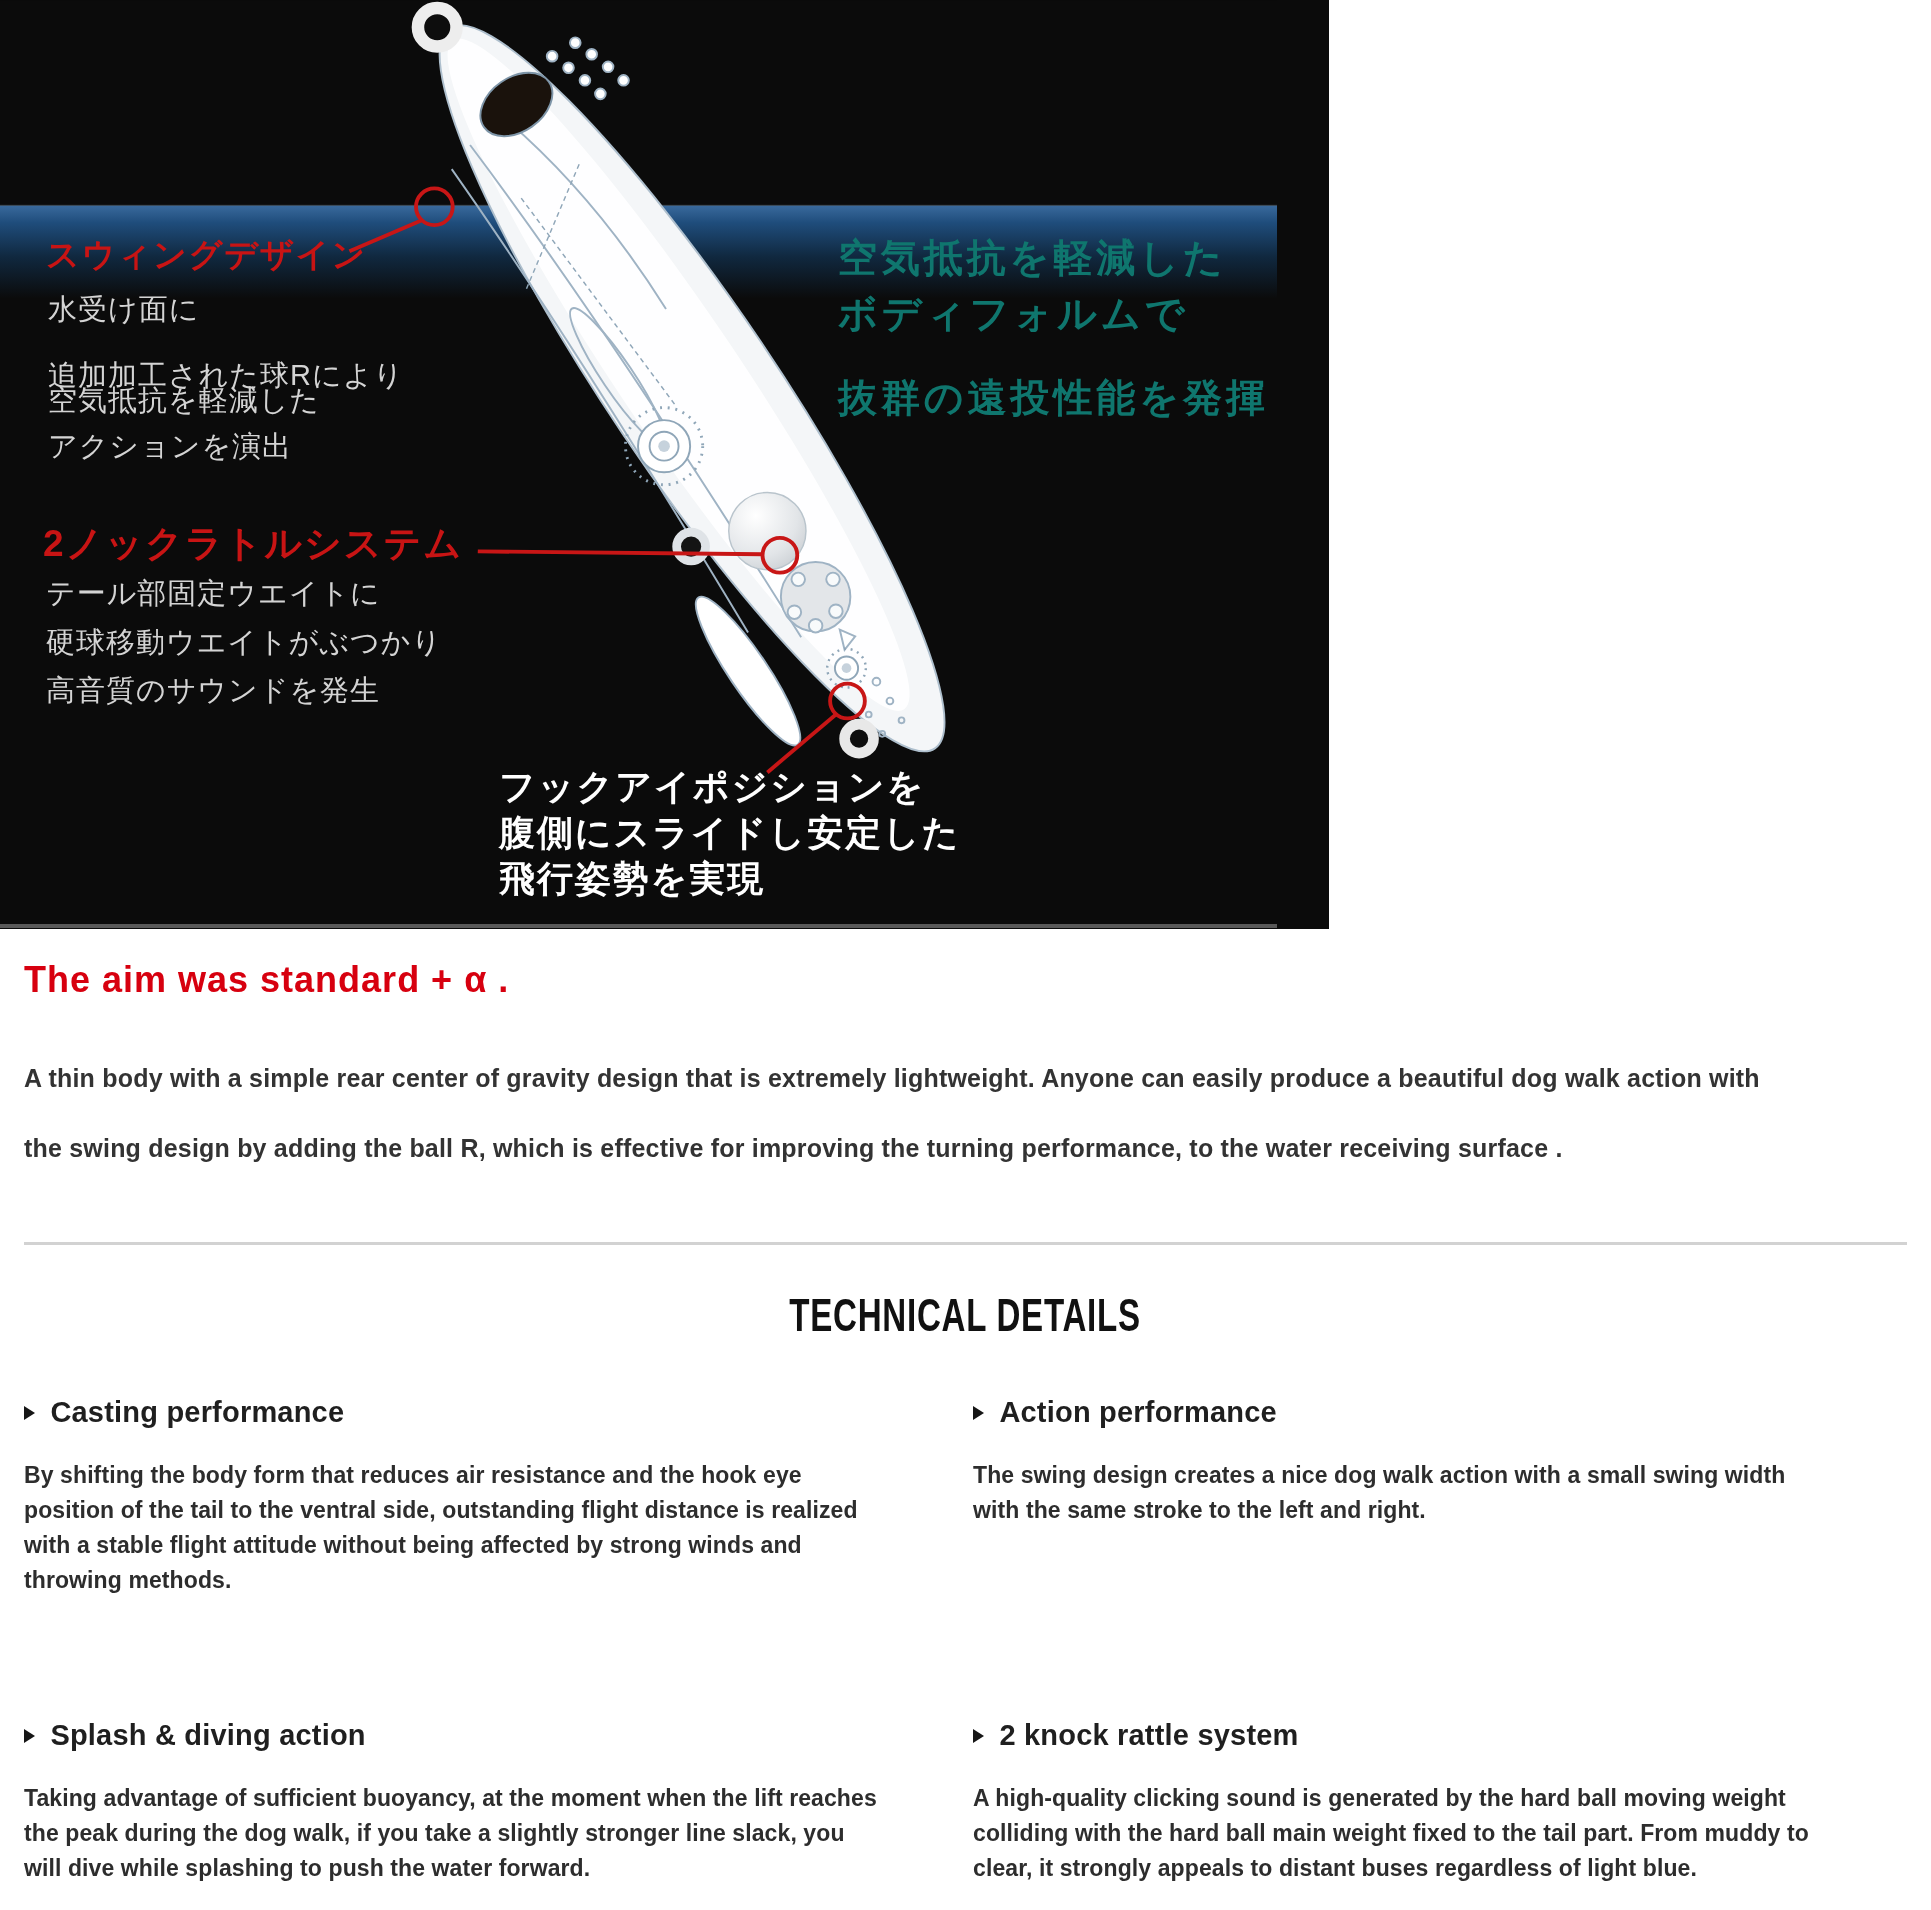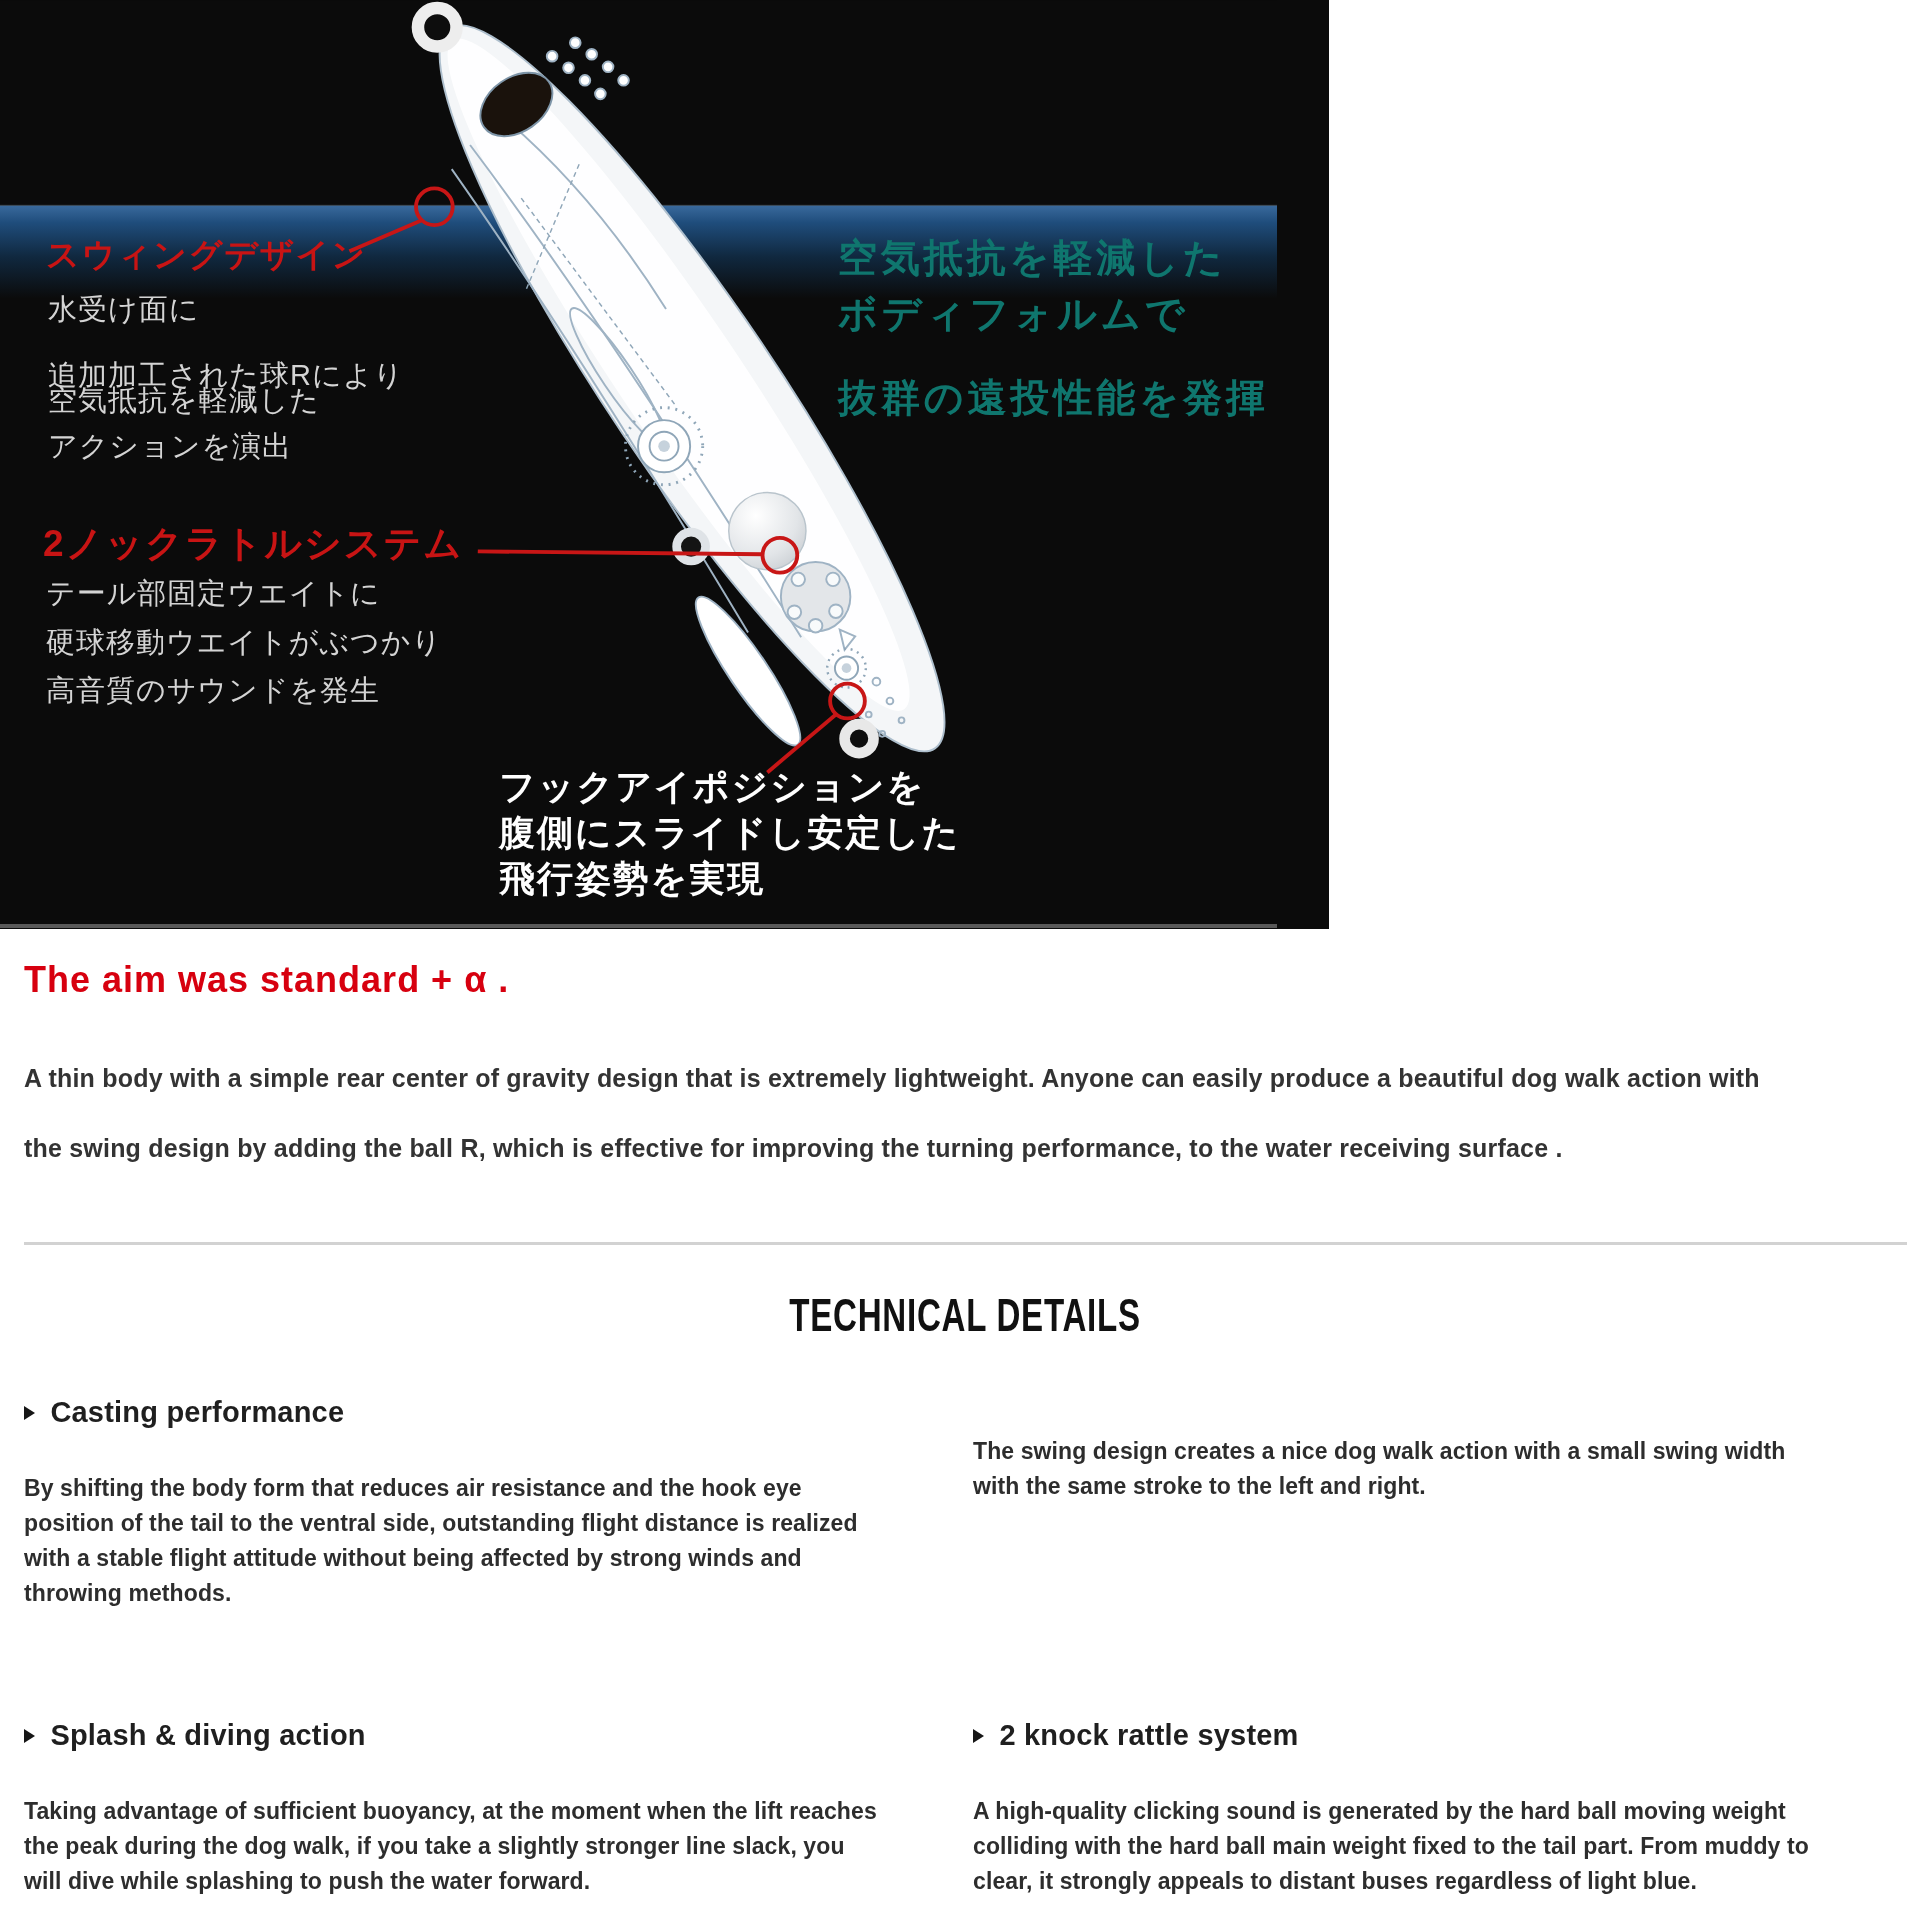--- a/index.html
+++ b/index.html
@@ -30,21 +30,21 @@
 
   
   .section{position:absolute;width:772px;}
   .sec-0{left:24px;top:1394px;}
   .sec-1{left:973px;top:1394px;}
   .sec-2{left:24px;top:1717px;}
   .sec-3{left:973px;top:1717px;}
   .sec-head{display:flex;align-items:center;height:37px;}
   .tri{width:0;height:0;border-left:11.6px solid #161616;border-top:7.7px solid transparent;border-bottom:7.7px solid transparent;margin-right:15.4px;flex:0 0 auto;}
   .sec-title{font-size:29px;font-weight:bold;color:#1f1f1f;letter-spacing:0.2px;white-space:nowrap;}
-  .sec-body{margin-top:40px;}
+  .sec-body{margin-top:27px;}
   .sec-line{font-size:23px;font-weight:bold;color:#2d2d2d;line-height:35px;white-space:nowrap;letter-spacing:0.1px;}
 </style>
 </head>
 <body>
 
 <div class="hero">
   <svg width="1277" height="929" viewBox="0 0 1323 962">
     <defs>
       <linearGradient id="bandGrad" x1="0" y1="0" x2="0" y2="1">
         <stop offset="0" stop-color="#39699c"></stop>
@@ -186,20 +186,24 @@
   </div>
   <div class="sec-body">
     <div class="sec-line">By shifting the body form that reduces air resistance and the hook eye</div>
     <div class="sec-line">position of the tail to the ventral side, outstanding flight distance is realized</div>
     <div class="sec-line">with a stable flight attitude without being affected by strong winds and</div>
     <div class="sec-line">throwing methods.</div>
   </div>
 </div>
 
 <div class="section sec-1">
+  <div class="sec-head">
+    <span class="tri"></span>
+    <span class="sec-title">Action performance</span>
+  </div>
   <div class="sec-body">
     <div class="sec-line">The swing design creates a nice dog walk action with a small swing width</div>
     <div class="sec-line">with the same stroke to the left and right.</div>
   </div>
 </div>
 
 <div class="section sec-2">
   <div class="sec-head">
     <span class="tri"></span>
     <span class="sec-title">Splash &amp; diving action</span>

